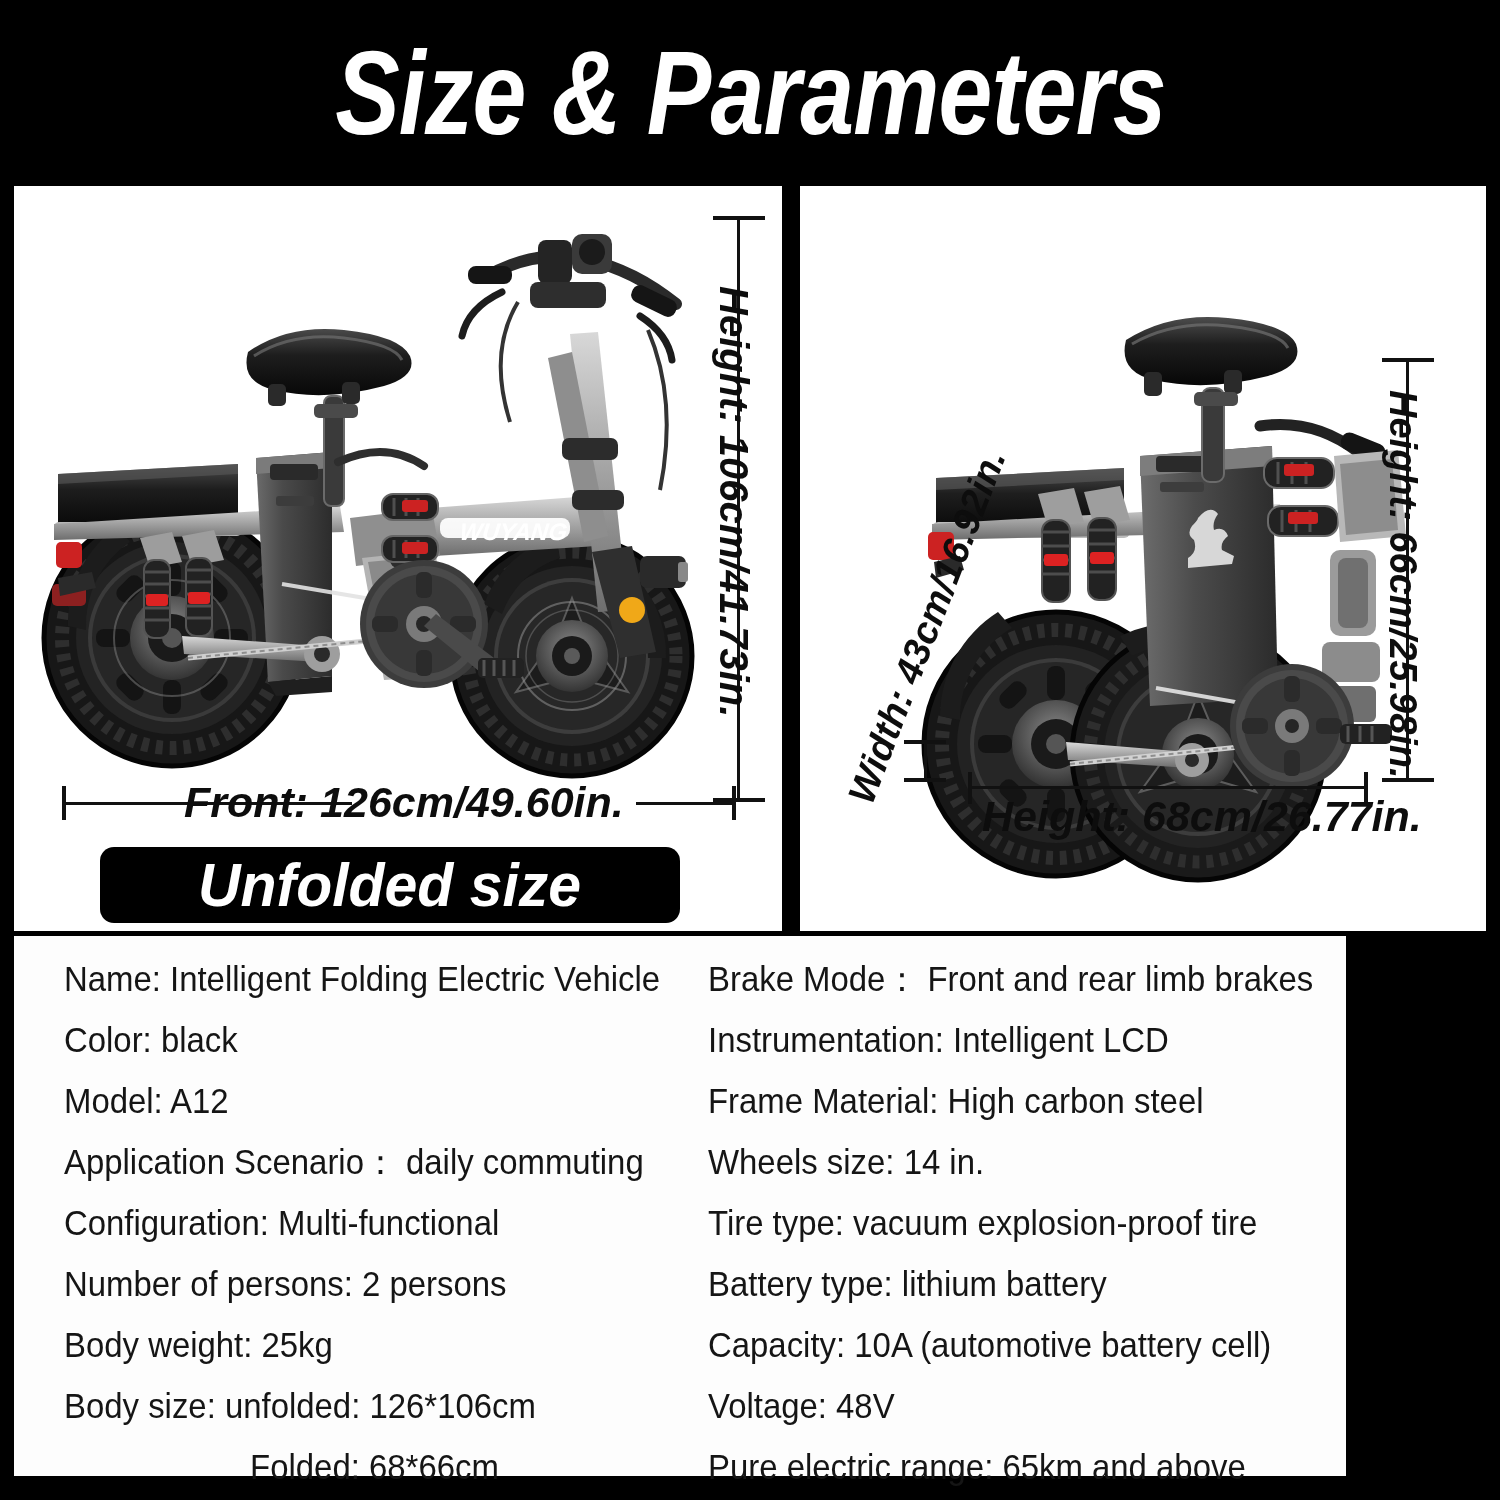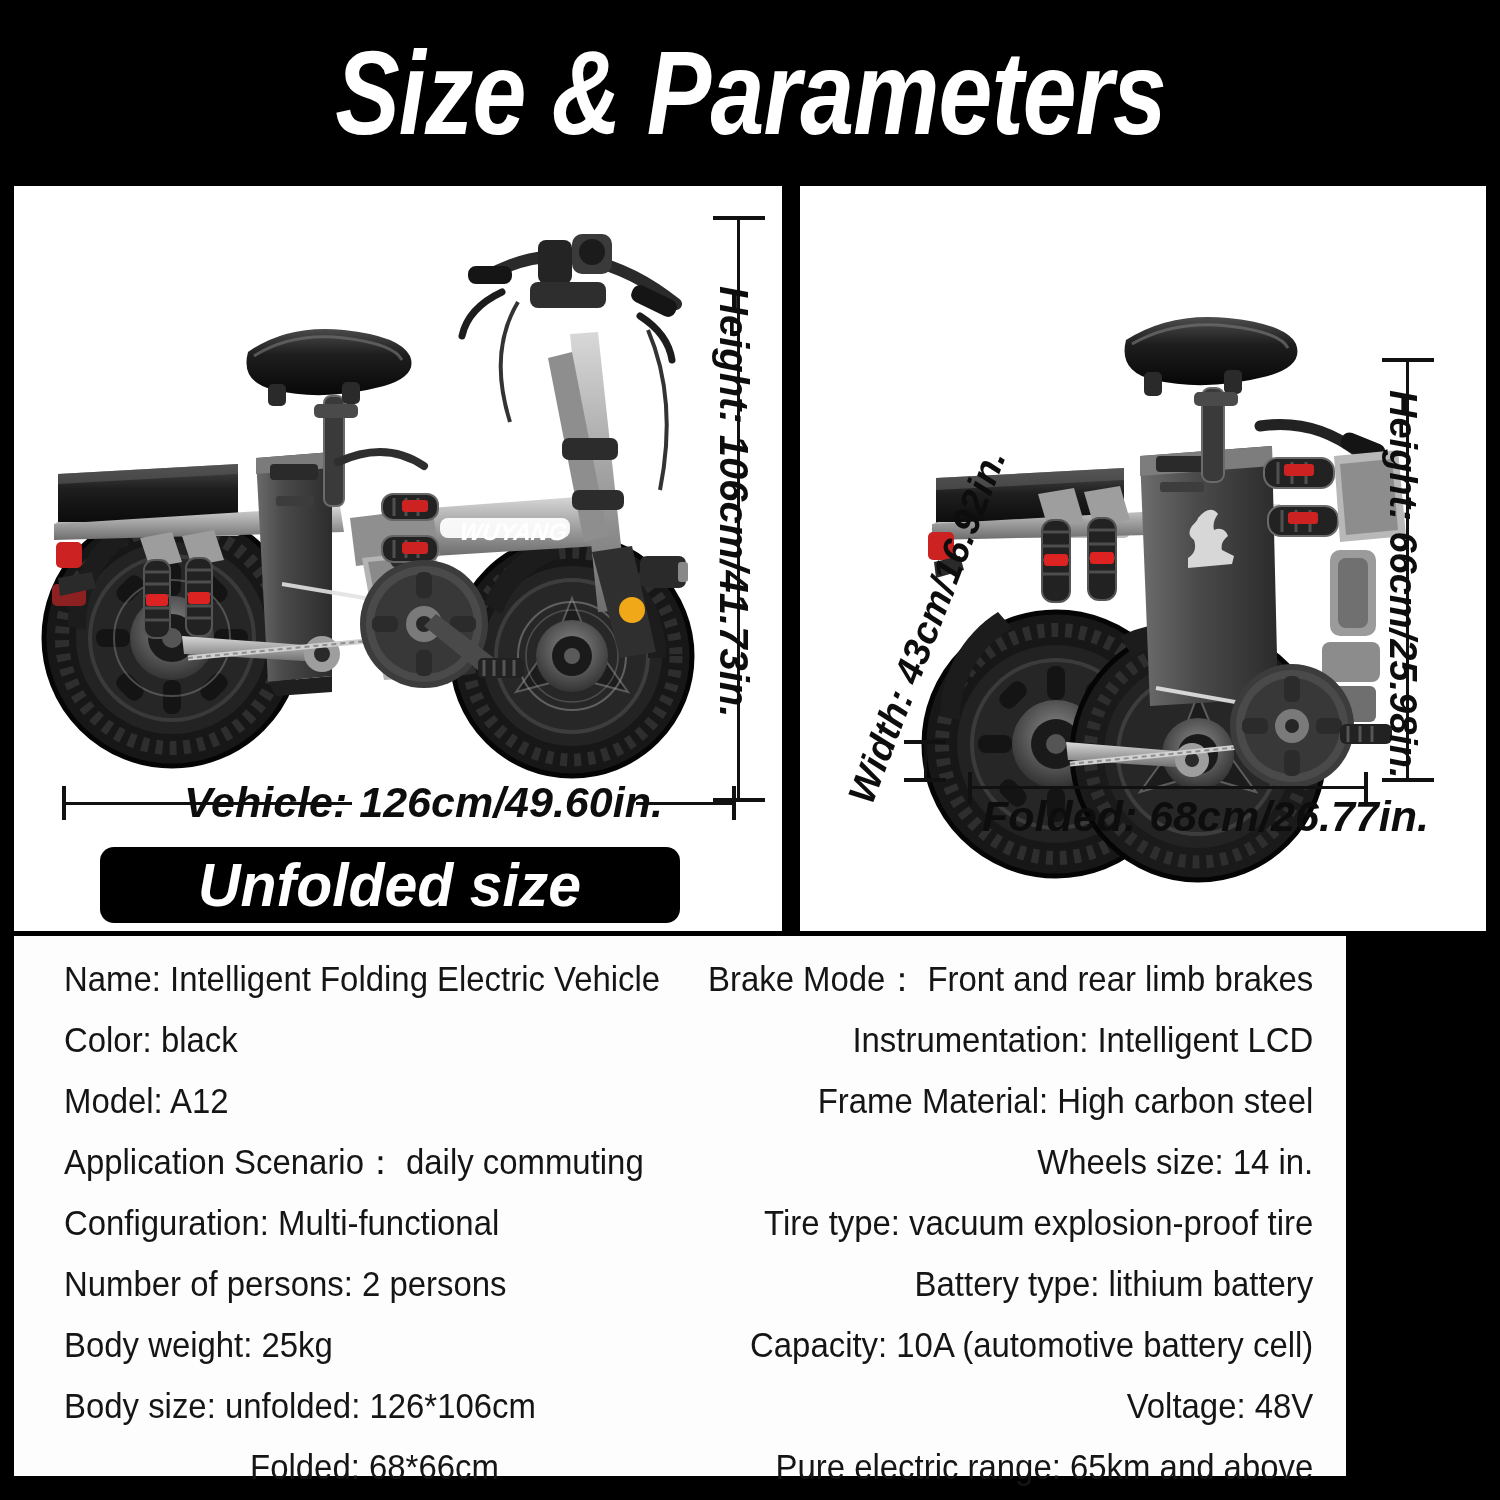--- a/index.html
+++ b/index.html
@@ -116,21 +116,21 @@
     width: 1332px;
     height: 540px;
     background: #fdfdfd;
     display: flex;
   }
   .spec-col {
     box-sizing: border-box;
     padding-top: 12px;
   }
   #spec-col-left  { width: 736px; padding-left: 50px; }
-  #spec-col-right { width: 736px; padding-left: 10px; text-align: right; }
+  #spec-col-right { width: 736px; padding-left: 10px; }
 
   .spec-line {
     color: #151515;
     font-size: 35px;
     line-height: 61px;
     white-space: nowrap;
     font-family: "Liberation Sans", sans-serif;
     transform: scaleX(0.94);
     transform-origin: left center;
   }
@@ -374,21 +374,21 @@
         <div class="dim-cap-h" style="left:699px; top:30px;  width:52px;"></div>
         <div class="dim-cap-h" style="left:699px; top:612px; width:52px;"></div>
         <div class="dim-label" style="left:742px; top:100px; font-size:40px; transform: rotate(90deg);">Height: 106cm/41.73in.</div>
       </div>
 
       <div>
         <div class="dim-line-h" style="left:48px;  top:616px; width:290px;"></div>
         <div class="dim-line-h" style="left:622px; top:616px; width:100px;"></div>
         <div class="dim-cap-v" style="left:48px;  top:600px; height:34px;"></div>
         <div class="dim-cap-v" style="left:718px; top:600px; height:34px;"></div>
-        <div class="dim-label" style="left:170px; top:592px; font-size:43px;">Vehicle: 126cm/49.60in.</div>
+        <div class="dim-label" style="left:170px; top:592px; font-size:43px;">Front: 126cm/49.60in.</div>
       </div>
     </div>
   </div>
 
   <div class="panel" id="panel-right">
     <div class="panel-inner">
 
       <svg class="bike-svg" width="560" height="620" viewBox="0 0 560 620" style="left:88px; top:120px;">
         <defs>
           <linearGradient id="gFrameR" x1="0" y1="0" x2="0" y2="1">
@@ -575,21 +575,21 @@
         <div class="dim-line-v" style="left:124px; top:554px; height:42px;"></div>
         <div class="dim-cap-h" style="left:104px; top:554px; width:42px;"></div>
         <div class="dim-cap-h" style="left:104px; top:592px; width:42px;"></div>
         <div class="dim-label" style="left:40px; top:608px; font-size:38px; transform: rotate(-69deg);">Width: 43cm/16.92in.</div>
       </div>
 
       <div>
         <div class="dim-line-h" style="left:168px; top:600px; width:400px;"></div>
         <div class="dim-cap-v" style="left:168px; top:586px; height:32px;"></div>
         <div class="dim-cap-v" style="left:564px; top:586px; height:32px;"></div>
-        <div class="dim-label" style="left:182px; top:606px; font-size:43px;">Folded: 68cm/26.77in.</div>
+        <div class="dim-label" style="left:182px; top:606px; font-size:43px;">Height: 68cm/26.77in.</div>
       </div>
     </div>
   </div>
 
   <div class="banner" style="left:100px; top:847px; width:580px; height:76px;">
     <span class="banner-text">Unfolded size</span>
   </div>
 
 
   <div id="spec-area">

